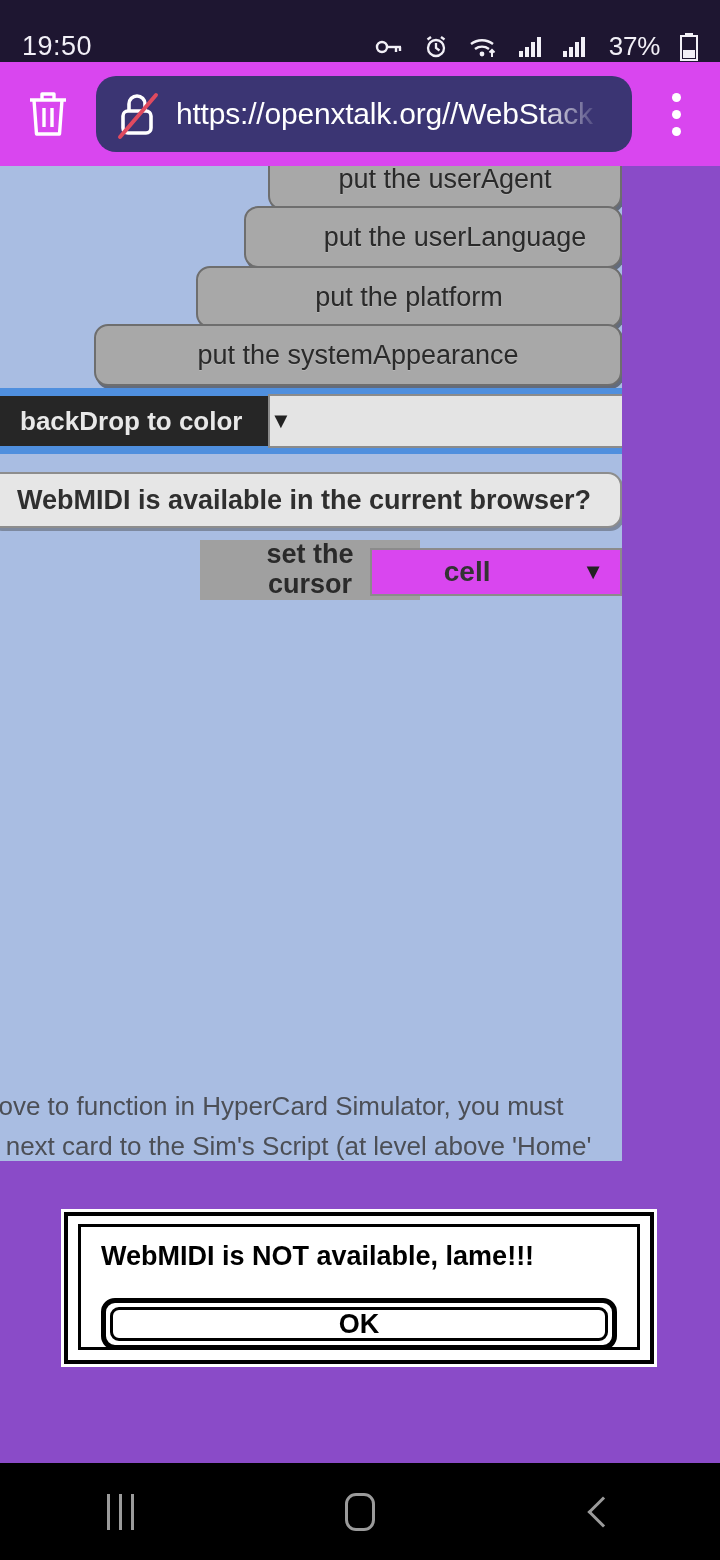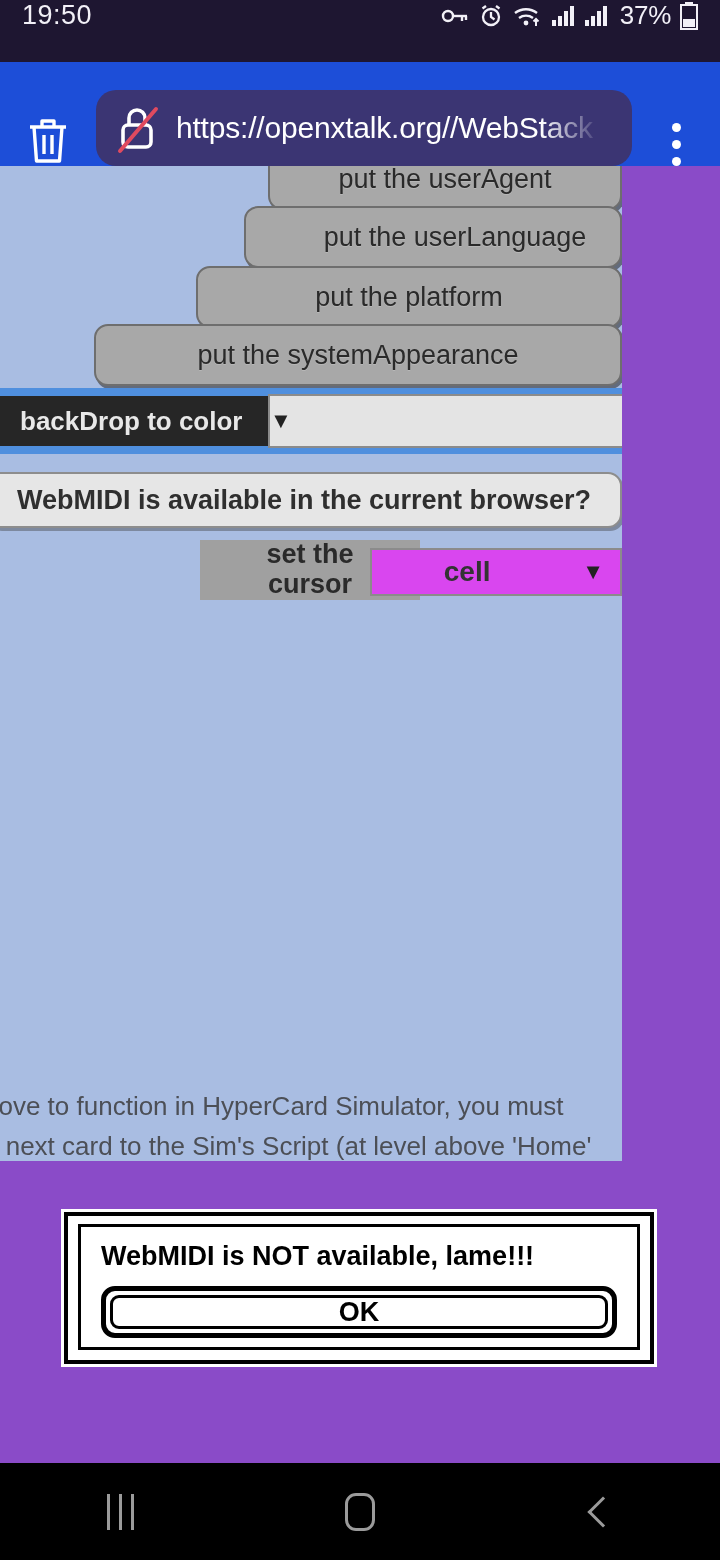--- a/index.html
+++ b/index.html
@@ -14,43 +14,43 @@
     width: 720px; height: 1560px;
     background: #000;
     overflow: hidden;
   }
 
   
   .statusbar {
     position: absolute; top: 0; left: 0;
     width: 720px; height: 62px;
     background: #1e1631;
-    display: flex; align-items: flex-start;
+    display: flex; align-items: flex-end;
     padding: 0 22px;
   }
   .status-time {
     color: #f2f0f7; font-size: 27px; letter-spacing: 0.5px;
     font-weight: 400;
   }
   .status-right {
     margin-left: auto;
-    display: flex; align-items: center; gap: 9px;
+    display: flex; align-items: center; gap: 20px;
   }
   .status-right svg { display: block; }
   .battery-pct {
     color: #f2f0f7; font-size: 26px; font-weight: 400;
     margin-left: 2px; letter-spacing: -0.3px;
   }
 
   
   .browserbar {
     position: absolute; top: 62px; left: 0;
     width: 720px; height: 104px;
-    background: #1d4ed8;
-    display: flex; align-items: flex-end;
+    background: #d946ef;
+    display: flex; align-items: center;
   }
   .trash-btn {
     width: 96px; display: flex; align-items: center; justify-content: center;
     flex: none;
   }
   .urlpill {
     flex: 1;
     height: 76px;
     background: #3b3573;
     border-radius: 20px;
@@ -186,21 +186,21 @@
     padding: 8px 10px 10px 10px;
   }
   .alert-inner {
     width: 100%; height: 100%;
     border: 3px solid #000;
     display: flex; flex-direction: column;
     padding: 14px 20px 14px 20px;
   }
   .alert-msg {
     color: #000; font-size: 27px; font-weight: bold;
-    margin-bottom: 14px;
+    margin-bottom: 26px;
   }
   .ok-wrap {
     align-self: center;
     width: 516px; height: 52px;
     border: 5px solid #000;
     border-radius: 14px;
     padding: 4px;
     background: #fff;
   }
   .ok-btn {

